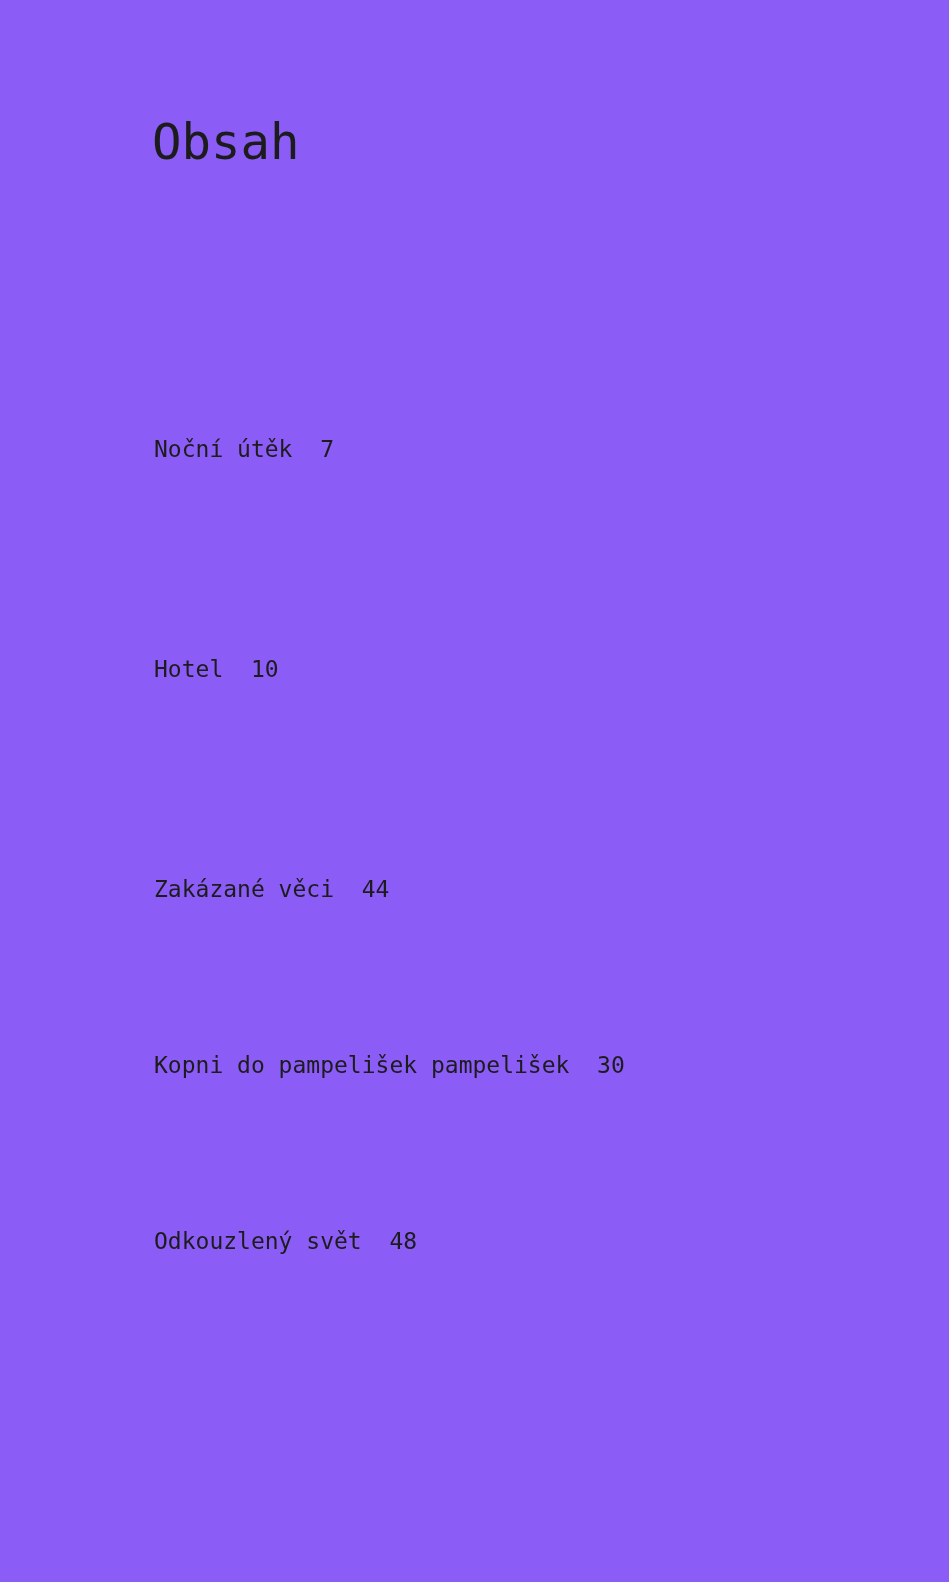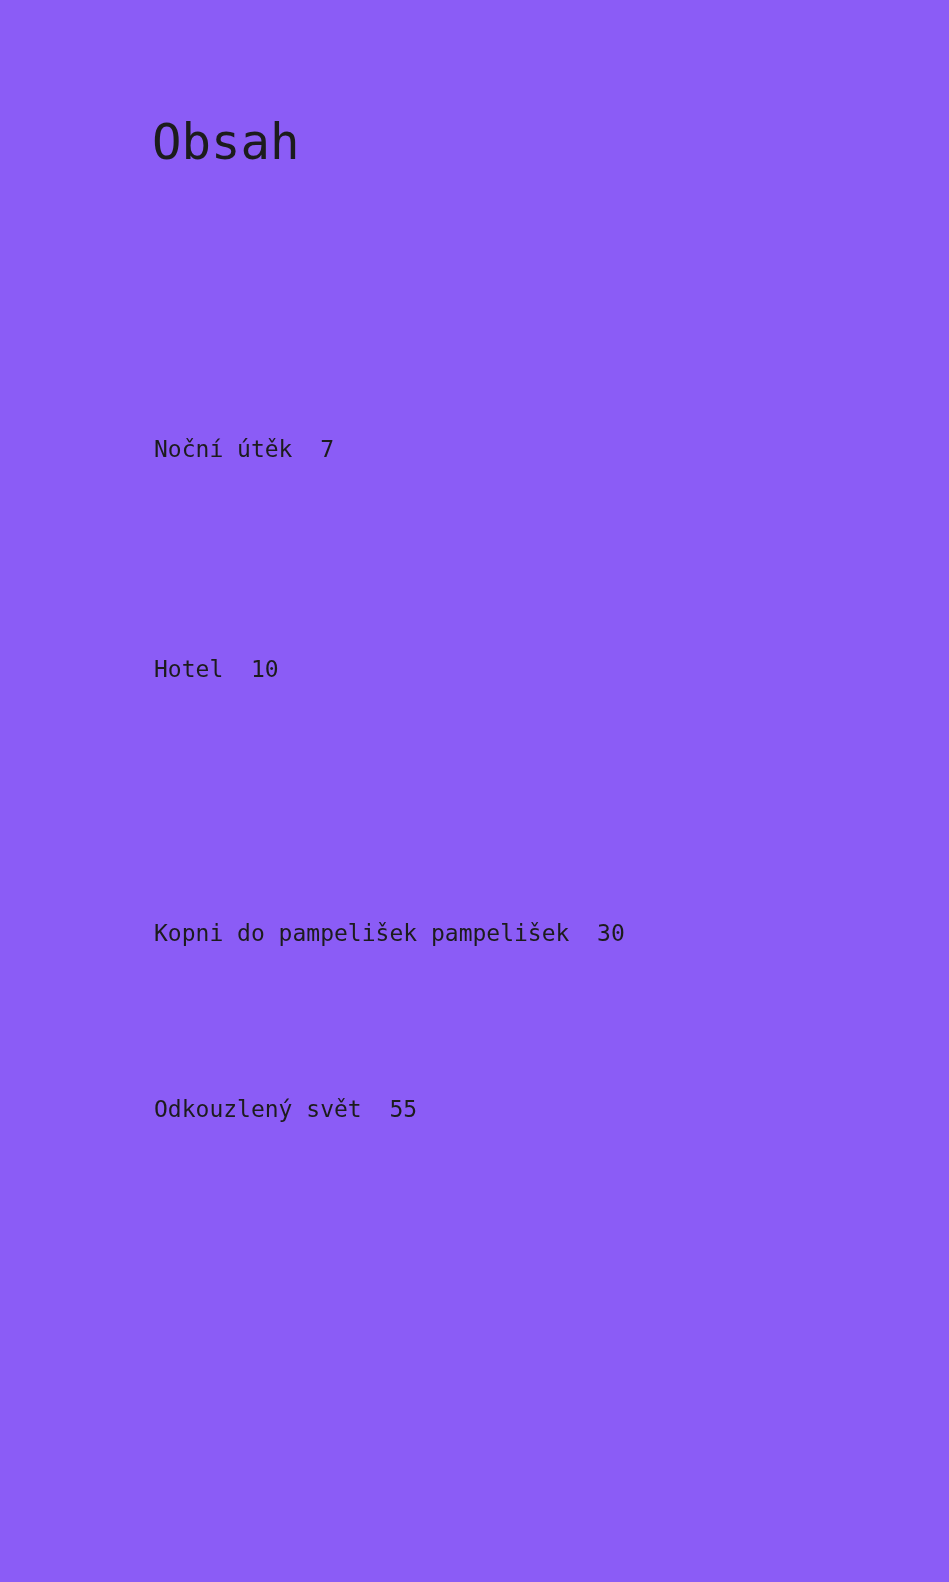--- a/index.html
+++ b/index.html
@@ -58,24 +58,25 @@
 
   <h1 class="toc-title">Obsah</h1>
 
   <div class="toc-list">
   <div class="toc-row"><span class="toc-entry-title">Noční útěk</span><span class="toc-entry-page">7</span></div>
 
 
   <div class="toc-row"><span class="toc-entry-title">Hotel</span><span class="toc-entry-page">10</span></div>
 
 
+  <div class="toc-row"><span class="toc-entry-title">Zakázané věci</span><span class="toc-entry-page">44</span></div>
 
   <div class="toc-row"><span class="toc-entry-title">Kopni do pampelišek pampelišek</span><span class="toc-entry-page">30</span></div>
 
-  <div class="toc-row"><span class="toc-entry-title">Odkouzlený svět</span><span class="toc-entry-page">55</span></div>
+  <div class="toc-row"><span class="toc-entry-title">Odkouzlený svět</span><span class="toc-entry-page">48</span></div>
 
   
 
   
 
   
 
   
 
   

